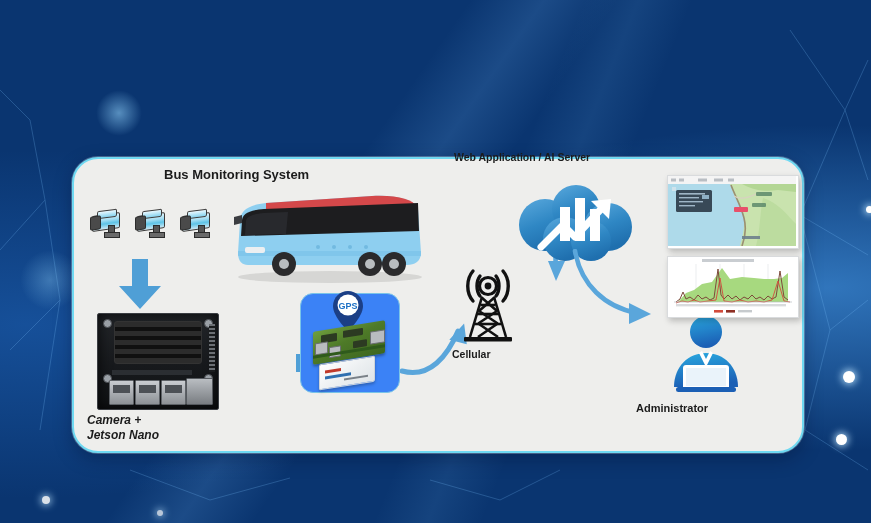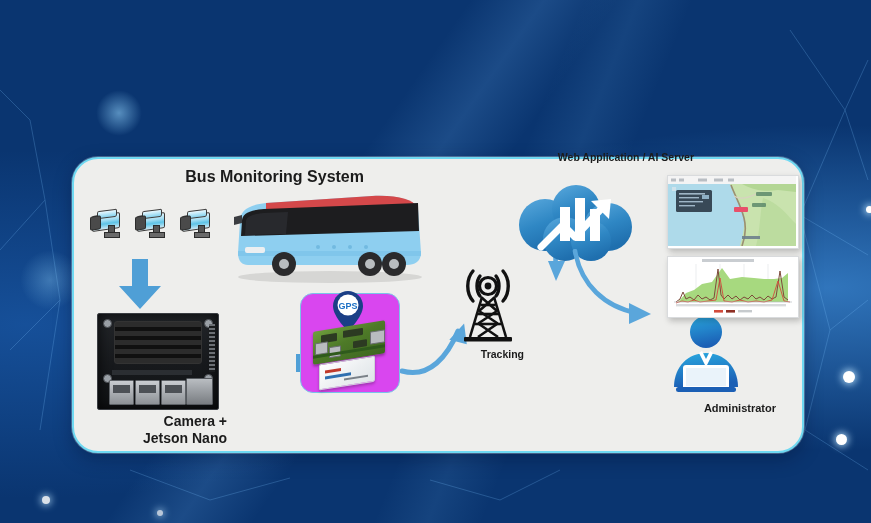--- a/index.html
+++ b/index.html
@@ -41,21 +41,21 @@
 
   
   .panel{
     position:absolute;left:72px;top:157px;width:728px;height:292px;
     background:#eeeeec;
     border:2px solid #6fd9f2;
     border-radius:26px;
     box-shadow:0 0 0 1px rgba(255,255,255,.25), 0 6px 18px rgba(0,15,45,.35);
   }
 
-  .lbl{position:absolute;color:#1b1b1b;font-weight:bold;text-align:right;
+  .lbl{position:absolute;color:#1b1b1b;font-weight:bold;text-align:left;
        line-height:1.22;white-space:pre-line;}
 
   
   .cam{position:absolute;width:34px;height:30px;}
   .cam .body{position:absolute;left:2px;top:7px;width:26px;height:14px;
       background:linear-gradient(180deg,#dff4fb 0%,#9fdcf2 38%,#5ec3e6 62%,#cfeaf5 100%);
       border:1.2px solid #3a3a3a;border-radius:2px;transform:skewY(-8deg);}
   .cam .lens{position:absolute;left:0px;top:9px;width:9px;height:12px;
       background:#4a4a4a;border:1.2px solid #2c2c2c;border-radius:2px;transform:skewY(-8deg);}
   .cam .top{position:absolute;left:7px;top:3px;width:18px;height:6px;
@@ -78,21 +78,21 @@
       background:linear-gradient(180deg,#c9ccd0,#8d9196);border:1px solid #5d6166;border-radius:1px;}
   .usb i{position:absolute;left:3px;top:4px;right:3px;height:8px;background:#4d5156;display:block;}
   .eth{position:absolute;left:88px;top:64px;width:25px;height:25px;
       background:linear-gradient(180deg,#b9bdc1,#797d82);border:1px solid #55595e;border-radius:1px;}
   .screwh{position:absolute;width:7px;height:7px;border-radius:50%;background:#9aa0a6;border:1px solid #4a4d52;}
   .gpio{position:absolute;right:3px;top:10px;width:6px;height:48px;
       background:repeating-linear-gradient(180deg,#6b6f74 0 2px,#1a1c1e 2px 4px);}
 
   
   .iotbox{position:absolute;left:298px;top:291px;width:98px;height:98px;
-      background:#d946ef;border:1.6px solid #79c4e8;border-radius:13px;}
+      background:#3b82f6;border:1.6px solid #79c4e8;border-radius:13px;}
   .pcb{position:absolute;left:12px;top:32px;width:72px;height:33px;
       background:linear-gradient(160deg,#6f9f3d 0%,#4e7a28 45%,#3d6620 100%);
       transform:skewY(-9deg);border-radius:2px;
       box-shadow:0 2px 3px rgba(0,0,0,.35);}
   .pcb .chip{position:absolute;background:#2c3a22;border-radius:1px;}
   .pcb .port{position:absolute;background:#b9bcc0;border:1px solid #6c6f73;border-radius:1px;}
   .mod{position:absolute;left:18px;top:66px;width:54px;height:24px;
       background:linear-gradient(150deg,#ffffff 0%,#eceff1 55%,#dfe4e8 100%);
       transform:skewY(-9deg);border-radius:2px;border:1px solid #cfd4d8;
       box-shadow:0 2px 3px rgba(0,0,0,.25);}
@@ -144,21 +144,21 @@
   <div class="dot" style="left:836px;top:434px;width:11px;height:11px;"></div>
   <div class="dot" style="left:866px;top:206px;width:7px;height:7px;"></div>
   <div class="dot" style="left:42px;top:496px;width:8px;height:8px;opacity:.85;"></div>
   <div class="dot" style="left:157px;top:510px;width:6px;height:6px;opacity:.7;"></div>
   <div class="glowspot" style="left:96px;top:90px;width:46px;height:46px;"></div>
   <div class="glowspot" style="left:20px;top:250px;width:60px;height:60px;opacity:.6;"></div>
 
 
   <div class="panel">
 
-    <div class="lbl" style="left:90px;top:8px;width:200px;font-size:16px;">Bus Monitoring System</div>
+    <div class="lbl" style="left:90px;top:8px;width:200px;font-size:13px;">Bus Monitoring System</div>
 
     <div class="lbl" style="left:380px;top:-8px;width:240px;font-size:10.5px;">Web Application / AI Server</div>
 
     <div class="cam" style="left:16px;top:48px;">
       <div class="body"></div>
         <div class="top"></div>
         <div class="lens"></div>
       <div class="arm"></div>
         <div class="base"></div>
     </div>
@@ -217,21 +217,21 @@
       <div class="usb" style="left:37px;">
           <i></i>
         </div>
       <div class="usb" style="left:63px;">
           <i></i>
         </div>
       <div class="eth"></div>
       <div style="position:absolute;left:14px;top:56px;width:80px;height:5px;background:#2b2e32;"></div>
     </div>
 
-    <div class="lbl" style="left:13px;top:254px;width:140px;font-size:14px;">Camera +
+    <div class="lbl" style="left:13px;top:254px;width:140px;font-size:12px;font-style:italic;">Camera +
 Jetson Nano</div>
 
     <svg style="position:absolute;left:222px;top:184px;" width="62" height="40" viewBox="0 0 62 40">
       <path d="M0 11 H38 V0 L61 20 L38 40 V29 H0 Z" fill="#4f9fd6"></path>
     </svg>
 
     <div class="iotbox" style="left:226px;top:134px;">
       <svg class="gpspin" viewBox="0 0 32 42">
         <path d="M16 1 C7.7 1 1 7.7 1 16 C1 27 16 41 16 41 C16 41 31 27 31 16 C31 7.7 24.3 1 16 1 Z" fill="#1b3f86"></path>
         <circle cx="16" cy="15" r="10.5" fill="#fff"></circle>
@@ -271,21 +271,21 @@
       <g stroke="#111" stroke-width="2.6" fill="none">
         <path d="M25 30 L13 70"></path>
           <path d="M37 30 L49 70"></path>
         <path d="M23.5 38 L38.5 38"></path>
           <path d="M21 47 L41 47"></path>
           <path d="M18 57 L44 57"></path>
         <path d="M24 30 L40 44 M38 30 L22 44 M22 44 L40 56 M40 44 L22 56 M20.5 56 L41 70 M41.5 56 L21 70"></path>
       </g>
       <rect x="7" y="70" width="48" height="4.5" rx="1" fill="#111"></rect>
     </svg>
-    <div class="lbl" style="left:378px;top:189px;width:72px;font-size:10.5px;">Tracking</div>
+    <div class="lbl" style="left:378px;top:189px;width:72px;font-size:10.5px;">Cellular</div>
 
     <svg style="position:absolute;left:432px;top:52px;" width="70" height="80" viewBox="0 0 70 80">
       <path d="M66 4 C52 14 48 34 50 58" stroke="#5aa6db" stroke-width="4.6" fill="none" stroke-linecap="round"></path>
       <path d="M42 50 L50 70 L59 50 Z" fill="#5aa6db"></path>
     </svg>
 
     <svg class="cloud" style="left:441px;top:26px;" viewBox="0 0 122 76">
       <defs>
         <linearGradient id="cg" x1="0" y1="0" x2="0.4" y2="1">
           <stop offset="0%" stop-color="#5aa9dd"></stop>

